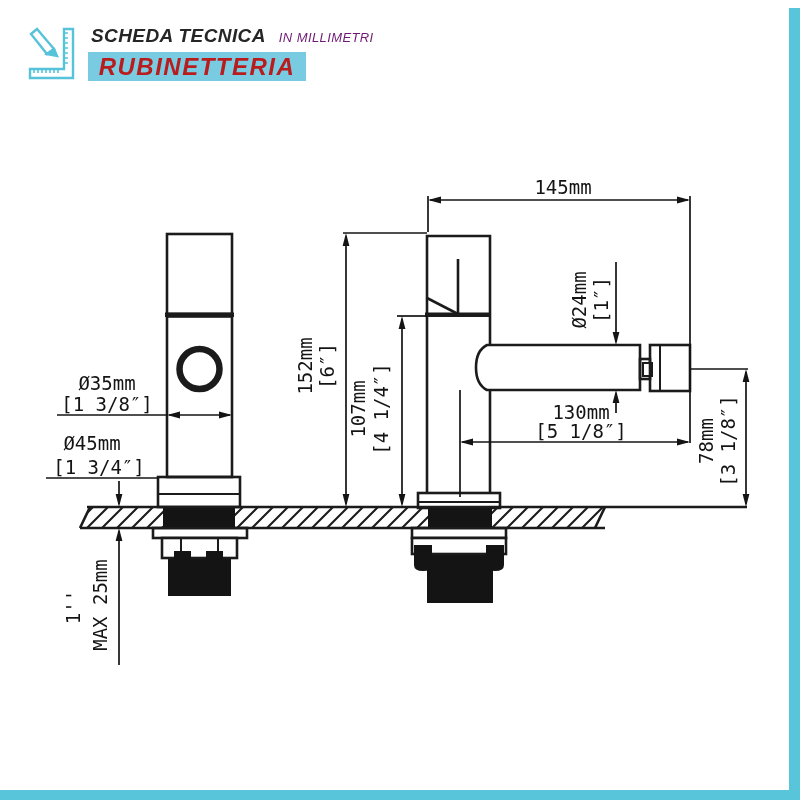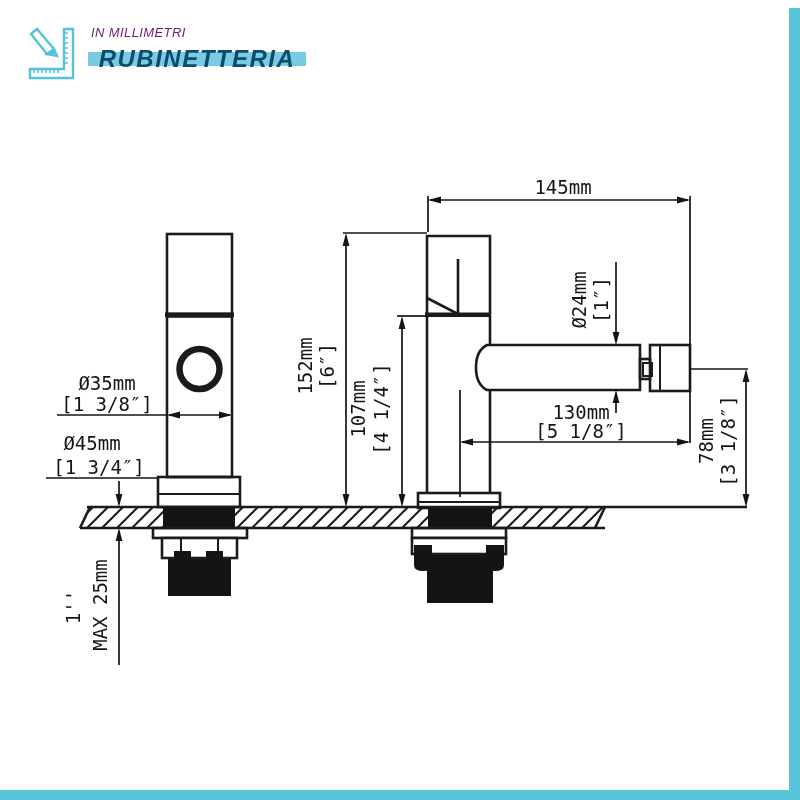--- a/index.html
+++ b/index.html
@@ -4,21 +4,21 @@
 <style>
   html,body{margin:0;padding:0;background:#fff;}
   .page{position:relative;width:800px;height:800px;background:#fff;overflow:hidden;
         font-family:"Liberation Sans",sans-serif;}
   
   .hdr{position:absolute;left:27px;top:25px;display:flex;gap:11px;}
   .hdr-text{display:flex;flex-direction:column;}
   .hdr-title-row{display:flex;align-items:baseline;gap:13px;padding-left:3px;height:24px;}
   .hdr-title{font-style:italic;font-weight:700;font-size:19px;color:#262626;letter-spacing:.4px;}
   .hdr-sub{font-style:italic;font-weight:500;font-size:13px;color:#701a75;letter-spacing:.4px;}
-  .banner{margin-top:3px;width:218px;height:14px;background:#79cbe2;color:#0c4a6e;
+  .banner{margin-top:3px;width:218px;height:29px;background:#79cbe2;color:#b91c1c;
           font-style:italic;font-weight:700;font-size:24px;letter-spacing:1.5px;
           display:flex;align-items:center;justify-content:center;}
   
   .band-right{position:absolute;top:8px;right:0;width:11px;height:792px;background:#58c5da;}
   .band-bottom{position:absolute;left:0;bottom:0;width:800px;height:10px;background:#58c5da;}
   
   .drawing{position:absolute;left:0;top:0;}
   .dimtxt{font-family:"DejaVu Sans Mono",monospace;font-size:19px;fill:#141414;}
 </style>
 </head>
@@ -33,20 +33,21 @@
         <path d="M37,4 H46 V53 H3 V44 H37 Z"></path>
         <path d="M37,8 h4 M37,13 h4 M37,18 h4 M37,23 h4 M37,28 h4 M37,33 h4 M37,38 h4" stroke-width="1.6"></path>
         <path d="M7,44 v4 M11,44 v4 M15,44 v4 M19,44 v4 M23,44 v4 M27,44 v4 M31,44 v4" stroke-width="1.6"></path>
 
         <path d="M4,9 L10,4 L27,24 L20,29 Z"></path>
         <path d="M20,29 L27,24 L30,31 Z" fill="#56c3da"></path>
       </g>
     </svg>
     <div class="hdr-text">
       <div class="hdr-title-row">
+        <span class="hdr-title">SCHEDA TECNICA</span>
         <span class="hdr-sub">IN MILLIMETRI</span>
       </div>
       <div class="banner">RUBINETTERIA</div>
     </div>
   </div>
 
   <svg class="drawing" width="800" height="800" viewBox="0 0 800 800">
     <defs>
       <pattern id="hatch" patternUnits="userSpaceOnUse" width="15" height="15">
         <path d="M-2,17 L17,-2 M-4.5,4.5 L4.5,-4.5 M10.5,19.5 L19.5,10.5" stroke="#1b1b1b" stroke-width="2.1"></path>

